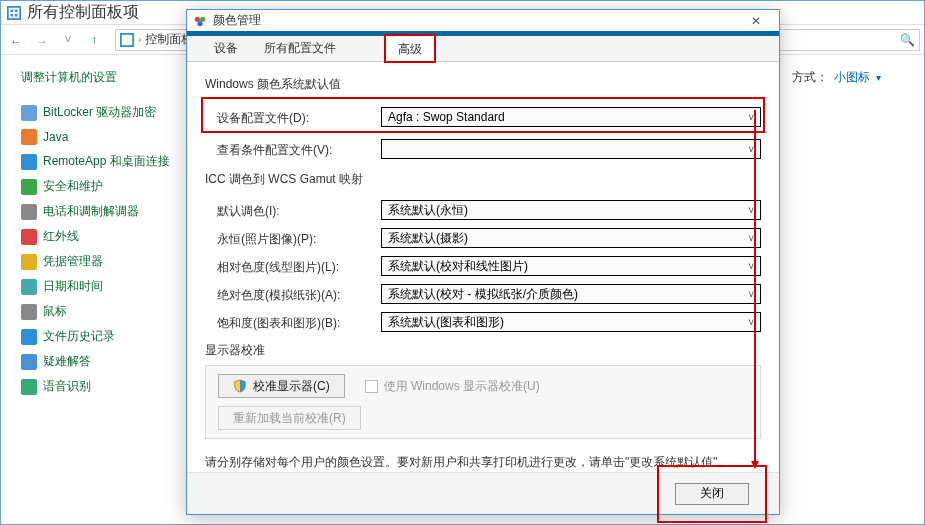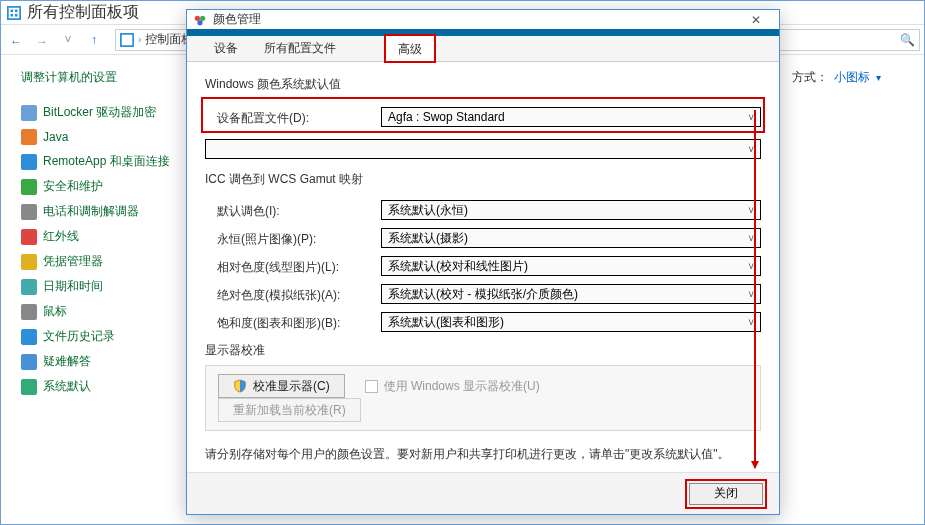--- a/index.html
+++ b/index.html
@@ -24,21 +24,21 @@
 .back-heading { color: #0a6b32; font-size: 12px; margin-bottom: 18px; }
 .cp-list { display: flex; flex-direction: column; gap: 8px; }
 .cp-item { display: flex; align-items: center; gap: 6px; color: #0a6b32; font-size: 12px; cursor: pointer; }
 .cp-item .ic { width: 16px; height: 16px; flex-shrink: 0; }
 .back-right { width: 140px; padding: 14px 8px; display:flex; flex-direction:column; align-items:flex-start; gap:4px;}
 .back-right .rrow { display:flex; align-items:center; gap:6px; color:#333;}
 .back-right .viewlink { color:#0066cc; }
 
 
 .dialog { position: absolute; left: 186px; top: 9px; width: 594px; height: 506px; background: #fff; border: 1px solid #4a90d8; box-shadow: 0 4px 20px rgba(0,0,0,0.25); display: flex; flex-direction: column; }
-.dlg-titlebar { height: 26px; background: #fff; display: flex; align-items: center; padding: 0 6px; border-bottom: 7px solid #0369a1; }
+.dlg-titlebar { height: 26px; background: #fff; display: flex; align-items: center; padding: 0 6px; border-bottom: 5px solid #0369a1; }
 .dlg-titlebar .icon { width: 14px; height: 14px; margin-right: 6px; }
 .dlg-titlebar .title { font-size: 12px; color: #333; }
 .dlg-titlebar .close { margin-left: auto; width: 34px; height: 20px; display: flex; align-items: center; justify-content: center; color: #555; cursor: pointer; }
 
 .tabstrip { height: 26px; background: #f5f5f5; display: flex; align-items: flex-end; padding: 0 14px; border-bottom: 1px solid #ccc; gap: 0; }
 .tab { padding: 5px 12px 4px; font-size: 12px; color: #333; border: 1px solid transparent; border-bottom: none; cursor: pointer; }
 .tab.active { background: #fff; border-color: #ccc; position: relative; top: 1px; }
 .tab.active.redbox { outline: 2px solid #d40000; outline-offset: -1px; margin-left: 36px; }
 
 .dlg-body { flex: 1; background: #fff; padding: 8px 18px 6px 18px; overflow: hidden; }
@@ -55,21 +55,21 @@
 .calib-box { border: 1px solid #d8d8d8; background: #f7f7f7; padding: 8px 12px; margin-top: 10px; }
 .calib-row { display: flex; align-items: center; gap: 20px; }
 .btn { height: 24px; padding: 0 14px; border: 1px solid #adadad; background: #efefef; display: inline-flex; align-items: center; gap: 6px; cursor: pointer; color: #222; }
 .btn.disabled { color: #999; border-color: #d0d0d0; background: #f5f5f5; cursor: default; }
 .chk { display: flex; align-items: center; gap: 6px; color: #999; }
 .chk .box { width: 13px; height: 13px; border: 1px solid #bbb; background: #fff; }
 
 .note { font-size: 12px; color: #333; margin-top: 14px; line-height: 1.5; }
 
 .dlg-footer { height: 42px; border-top: 1px solid #e0e0e0; display: flex; align-items: center; justify-content: flex-end; padding: 0 14px; background: #f4f4f4; }
-.closebtn-wrap { outline: 2px solid #d40000; padding: 2px; }
+.closebtn-wrap { outline: 2px solid #d40000; padding: 16px; }
 .closebtn { width: 74px; height: 22px; border: 1px solid #8a8a8a; background: #efefef; display: flex; align-items: center; justify-content: center; cursor: pointer; }
 
 
 .red-arrow-v { position: absolute; border-left: 2px solid #d40000; }
 .red-arrow-v::after { content: ''; position: absolute; bottom: -1px; left: -5px; width: 0; height: 0; border-left: 4px solid transparent; border-right: 4px solid transparent; border-top: 8px solid #d40000; }
 
 .shield { width:14px; height:14px; }
 
 
 .sq { width:16px; height:16px; display:inline-block; border-radius:2px; }
@@ -151,21 +151,21 @@
         <div class="cp-item">
             <span class="sq ic" style="background:#2e8fd8"></span>
             <span>文件历史记录</span>
           </div>
         <div class="cp-item">
             <span class="sq ic" style="background:#4a90d8"></span>
             <span>疑难解答</span>
           </div>
         <div class="cp-item">
             <span class="sq ic" style="background:#3a7"></span>
-            <span>系统默认</span>
+            <span>语音识别</span>
           </div>
       </div>
     </div>
     <div class="back-right">
       <div class="rrow">
         <span>方式：</span>
         <span class="viewlink">小图标</span>
         <span style="color:#0066cc;font-size:10px">▾</span>
       </div>
     </div>
@@ -196,20 +196,21 @@
       <div class="form-row">
         <div class="lbl">设备配置文件(D):</div>
         <div class="sel">
           <span>Agfa : Swop Standard</span>
           <span class="caret">˅</span>
         </div>
       </div>
     </div>
 
     <div class="form-row">
+      <div class="lbl">查看条件配置文件(V):</div>
       <div class="sel">
         <span class="caret">˅</span>
       </div>
     </div>
 
     <div class="section-title" style="margin-top:12px">ICC 调色到 WCS Gamut 映射</div>
 
     <div class="form-row">
       <div class="lbl">默认调色(I):</div>
       <div class="sel">
@@ -254,21 +255,21 @@
               <path d="M8 1 L14 3 L14 8 Q14 13 8 15 Q2 13 2 8 L2 3 Z" fill="#ffd040" stroke="#c08000"></path>
               <path d="M8 1 L8 15 Q14 13 14 8 L14 3 Z" fill="#3a90e0"></path>
             </svg>
           <span>校准显示器(C)</span>
         </div>
         <div class="chk">
           <div class="box"></div>
           <span>使用 Windows 显示器校准(U)</span>
         </div>
       </div>
-      <div class="calib-row" style="">
+      <div class="calib-row" style="margin-top:8px">
         <div class="btn disabled">
           <span>重新加载当前校准(R)</span>
         </div>
       </div>
     </div>
 
     <div class="note">请分别存储对每个用户的颜色设置。要对新用户和共享打印机进行更改，请单击"更改系统默认值"。</div>
 
   </div>
   <div class="dlg-footer">

